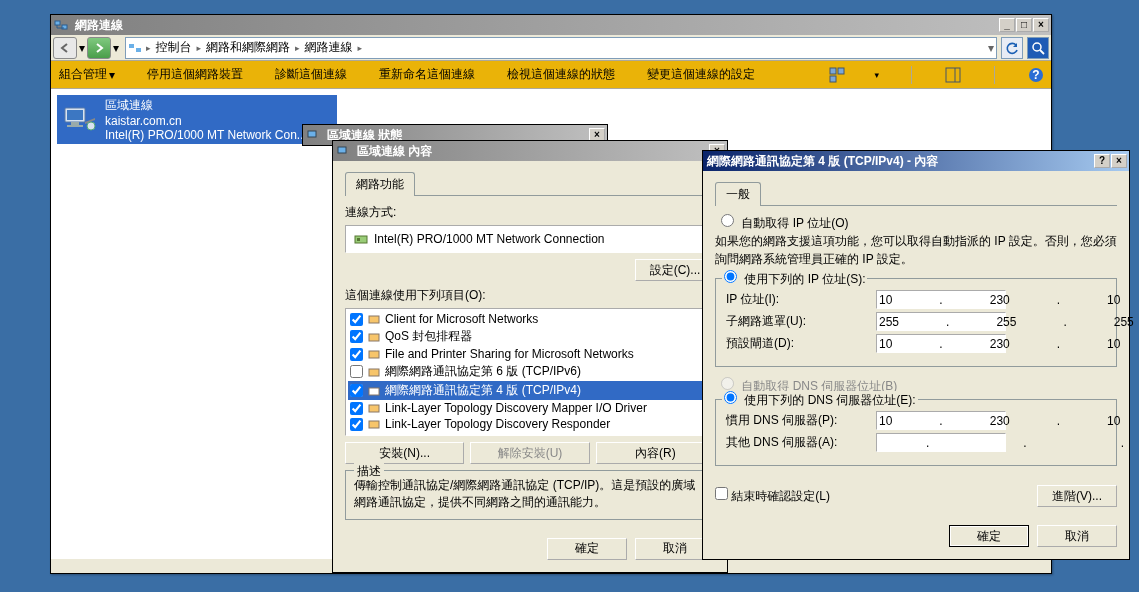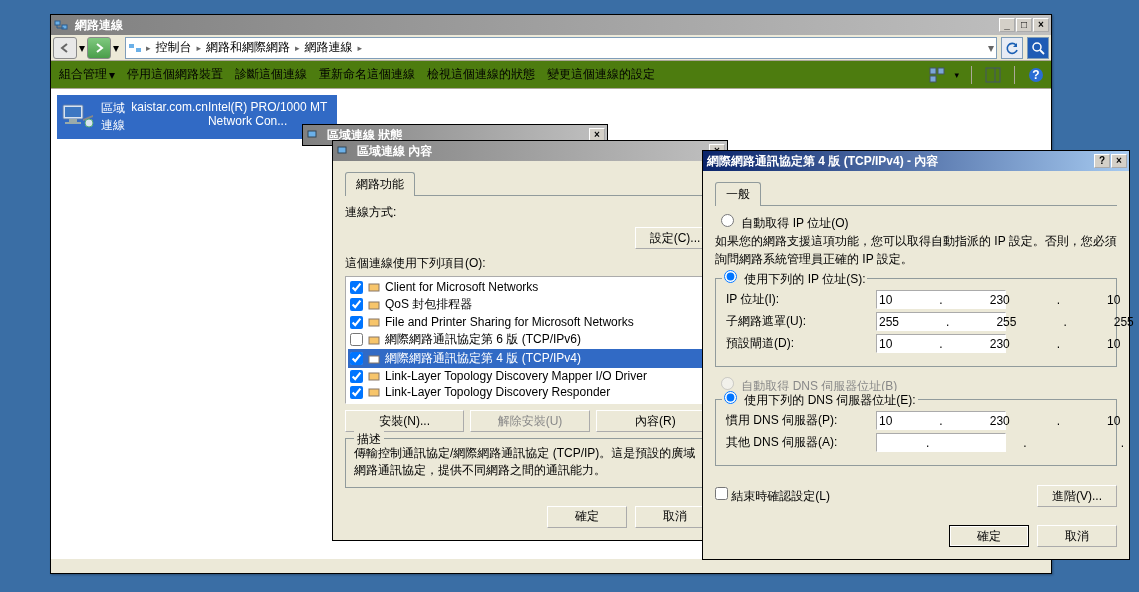--- a/index.html
+++ b/index.html
@@ -18,29 +18,29 @@
 .nav-dd { width: 10px; display: flex; align-items: center; justify-content: center; }
 .addr-box { flex: 1; height: 22px; background: #fff; border: 1px solid #7f9db9; display: flex; align-items: center; padding: 0 2px; gap: 4px; }
 .breadcrumb { display: flex; align-items: center; gap: 2px; }
 .crumb { padding: 1px 3px; white-space: nowrap; }
 .crumb-sep { color: #666; font-size: 9px; }
 .refresh-btn { width: 22px; height: 22px; border: 1px solid #7f9db9; background: #e8ecf5; display: flex; align-items: center; justify-content: center; color: #1a5fb4; font-weight: bold; }
 .search-box { width: 230px; height: 22px; background: #fff; border: 1px solid #7f9db9; display: flex; align-items: center; padding: 0 4px; }
 .search-input { border: none; outline: none; flex: 1; font-style: normal; color: #888; }
 .search-btn { width: 22px; height: 22px; border: 1px solid #7f9db9; background: #1e5bb5; display: flex; align-items: center; justify-content: center; }
 
-.toolbar { display: flex; align-items: center; height: 28px; background: #4d7c0f; border-bottom: 1px solid #aca899; padding: 0 6px; gap: 8px; }
+.toolbar { display: flex; align-items: center; height: 28px; background: #eab308; border-bottom: 1px solid #aca899; padding: 0 6px; gap: 28px; }
 .toolbar-item { padding: 2px 2px; white-space: nowrap; display: flex; align-items: center; gap: 2px; }
 .toolbar-sep { width: 1px; height: 18px; background: #aca899; margin: 0 4px; }
 .tb-icon { width: 18px; height: 18px; display: inline-flex; align-items: center; justify-content: center; }
 
 .content { background: #fff; padding: 6px; height: 470px; }
 .conn-item { display: flex; align-items: center; width: 280px; background: #316ac5; color: #fff; padding: 2px; gap: 6px; }
 .conn-icon { width: 40px; height: 40px; display: flex; align-items: center; justify-content: center; }
-.conn-text { display: flex; flex-direction: row; font-size: 11px; }
+.conn-text { display: flex; flex-direction: column; font-size: 11px; }
 
 .dialog { position: absolute; background: #ece9d8; border: 1px solid #000; }
 .dlg-body { padding: 10px 12px; }
 
 .tab-row { display: flex; border-bottom: 1px solid #919b9c; margin-bottom: 8px; }
 .tab { border: 1px solid #919b9c; border-bottom: none; background: #ece9d8; padding: 3px 10px; border-radius: 3px 3px 0 0; position: relative; top: 1px; }
 .tab.active { background: #ece9d8; }
 .label-txt { margin-bottom: 4px; }
 .adapter-box { border: 1px inset #fff; background: #fff; padding: 6px 8px; display: flex; align-items: center; gap: 6px; }
 .btn { min-width: 80px; height: 22px; border: 1px outset #fff; background: #ece9d8; cursor: pointer; padding: 0 8px; }
@@ -217,20 +217,29 @@
     <span class="title">區域連線 內容</span>
     <div class="titlebar-buttons">
         <div class="titlebar-btn">×</div>
       </div>
   </div>
   <div class="dlg-body">
     <div class="tab-row">
       <div class="tab active">網路功能</div>
     </div>
     <div class="label-txt">連線方式:</div>
+    <div class="adapter-box">
+      <span class="li-icon">
+          <svg width="14" height="14">
+            <rect x="1" y="4" width="12" height="7" fill="#9c7" stroke="#573"></rect>
+            <rect x="3" y="6" width="3" height="3" fill="#573"></rect>
+          </svg>
+        </span>
+      <span>Intel(R) PRO/1000 MT Network Connection</span>
+    </div>
     <div style="text-align:right;margin:6px 0">
       <button class="btn">設定(C)...</button>
     </div>
     <div class="label-txt">這個連線使用下列項目(O):</div>
     <div class="list-box" id="items-list">
         <div class="list-item">
           <input type="checkbox" class="chk" checked="" style="">
           <span class="li-icon">
             <svg width="12" height="12">
               <rect x="1" y="3" width="10" height="7" fill="#f7c56b" stroke="#876"></rect>

